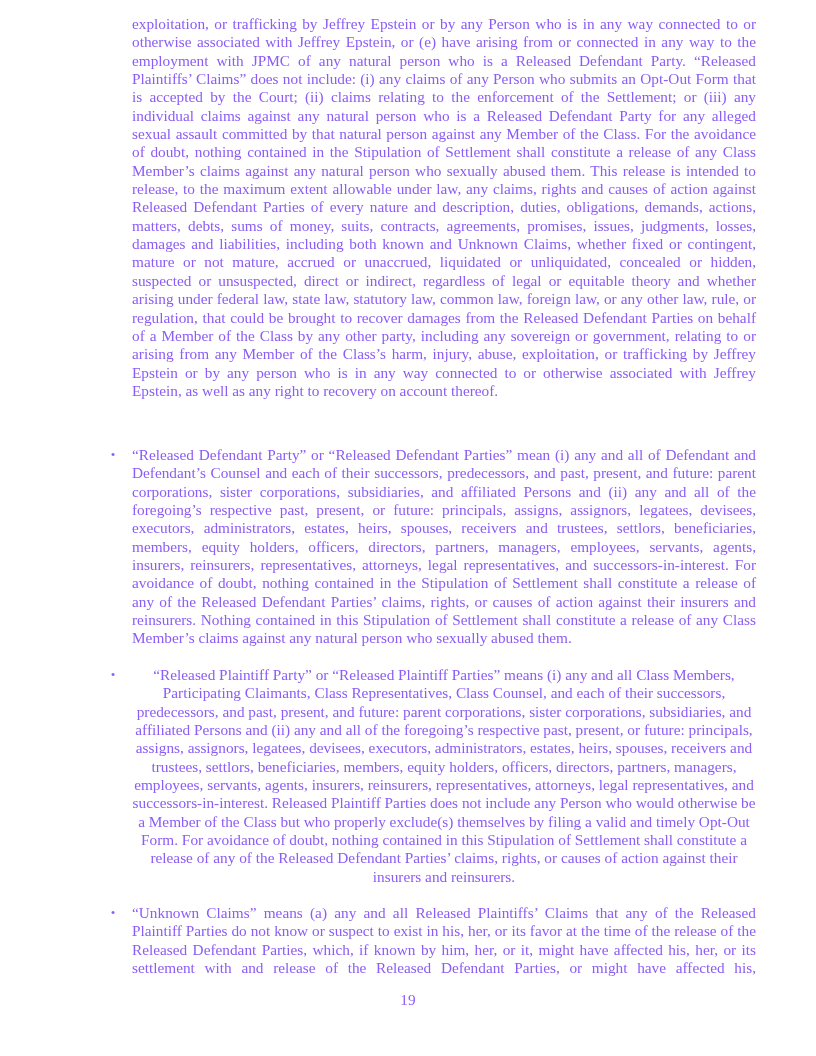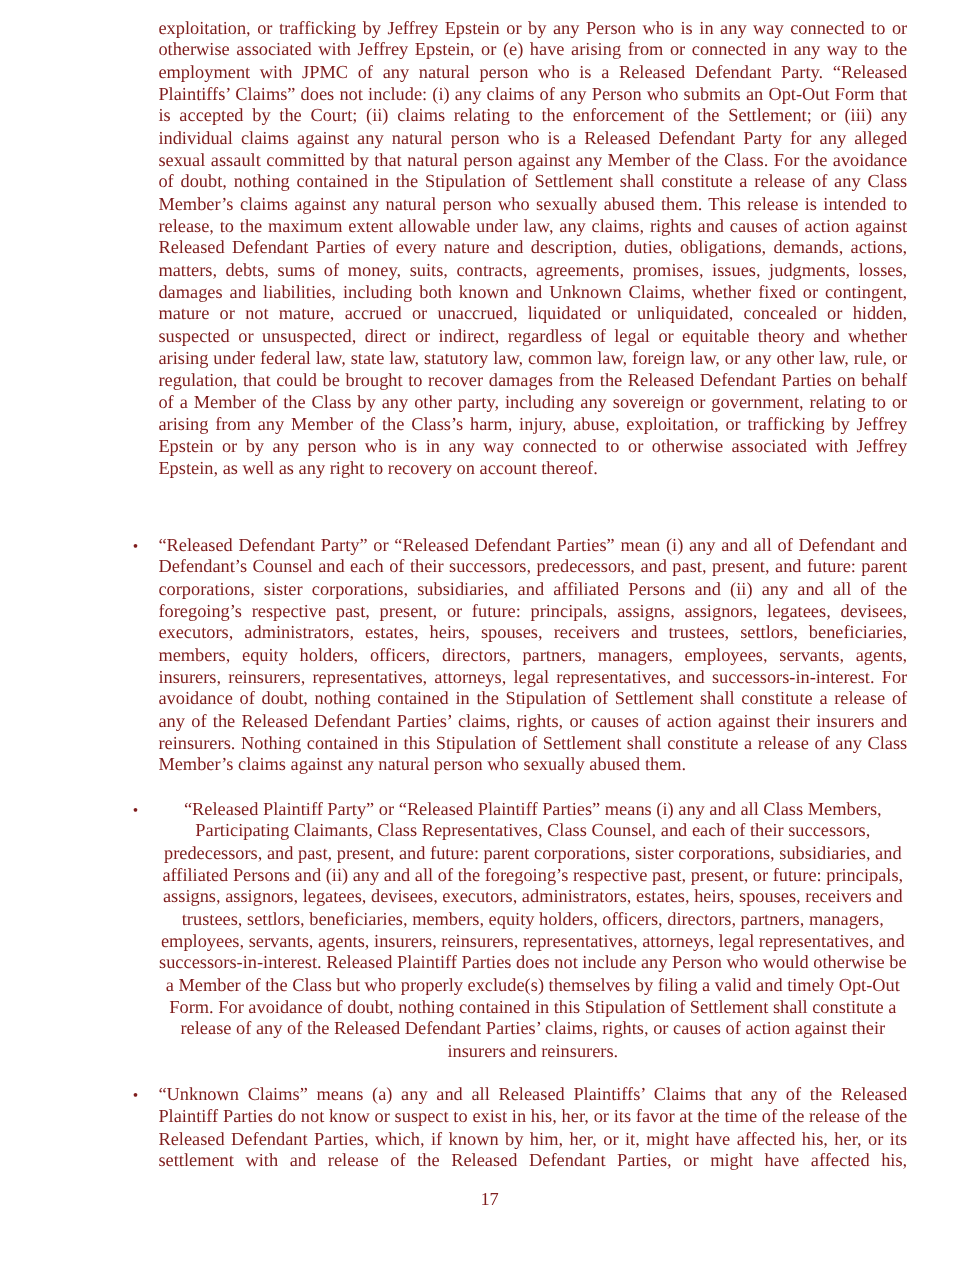--- a/index.html
+++ b/index.html
@@ -1,20 +1,20 @@
 <!DOCTYPE html>
 <html><head>
 <meta charset="utf-8">
 <style>
   html, body { margin: 0; padding: 0; background: #ffffff; }
   body { width: 816px; height: 1056px; position: relative; overflow: hidden; }
   .page {
     position: absolute; left: 0; top: 0; width: 816px; height: 1056px;
     font-family: "Liberation Serif", "DejaVu Serif", serif;
-    font-size: 15.3px; line-height: 18.35px; color: #7f1d1d;
+    font-size: 15.3px; line-height: 18.35px; color: #8b5cf6;
   }
   .para {
     position: absolute; left: 132px; width: 624px;
     text-align: justify; margin: 0;
   }
   .para.ragged { text-align: center; }
   .bullet {
     position: absolute; left: 106px; width: 14px; text-align: center;
     font-size: 13px;
   }
@@ -31,14 +31,14 @@
 
   <span class="bullet" style="top:446px;">•</span>
   <p class="para" style="top:446px;">“Released Defendant Party” or “Released Defendant Parties” mean (i) any and all of Defendant and Defendant’s Counsel and each of their successors, predecessors, and past, present, and future: parent corporations, sister corporations, subsidiaries, and affiliated Persons and (ii) any and all of the foregoing’s respective past, present, or future: principals, assigns, assignors, legatees, devisees, executors, administrators, estates, heirs, spouses, receivers and trustees, settlors, beneficiaries, members, equity holders, officers, directors, partners, managers, employees, servants, agents, insurers, reinsurers, representatives, attorneys, legal representatives, and successors-in-interest. For avoidance of doubt, nothing contained in the Stipulation of Settlement shall constitute a release of any of the Released Defendant Parties’ claims, rights, or causes of action against their insurers and reinsurers.  Nothing contained in this Stipulation of Settlement shall constitute a release of any Class Member’s claims against any natural person who sexually abused them.</p>
 
   <span class="bullet" style="top:666px;">•</span>
   <p class="para ragged" style="top:666px;">“Released Plaintiff Party” or “Released Plaintiff Parties” means (i) any and all Class Members, Participating Claimants, Class Representatives, Class Counsel, and each of their successors, predecessors, and past, present, and future: parent corporations, sister corporations, subsidiaries, and affiliated Persons and (ii) any and all of the foregoing’s respective past, present, or future: principals, assigns, assignors, legatees, devisees, executors, administrators, estates, heirs, spouses, receivers and trustees, settlors, beneficiaries, members, equity holders, officers, directors, partners, managers, employees, servants, agents, insurers, reinsurers, representatives, attorneys, legal representatives, and successors-in-interest.  Released Plaintiff Parties does not include any Person who would otherwise be a Member of the Class but who properly exclude(s) themselves by filing a valid and timely Opt-Out Form.  For avoidance of doubt, nothing contained in this Stipulation of Settlement shall constitute a release of any of the Released Defendant Parties’ claims, rights, or causes of action against their insurers and reinsurers.</p>
 
   <span class="bullet" style="top:904px;">•</span>
   <p class="para" style="top:904px; text-align-last: justify;">“Unknown Claims” means (a) any and all Released Plaintiffs’ Claims that any of the Released Plaintiff Parties do not know or suspect to exist in his, her, or its favor at the time of the release of the Released Defendant Parties, which, if known by him, her, or it, might have affected his, her, or its settlement with and release of the Released Defendant Parties, or might have affected his,</p>
 
-  <div class="page-number">17</div>
+  <div class="page-number">19</div>
 </div>
 
 </body></html>

